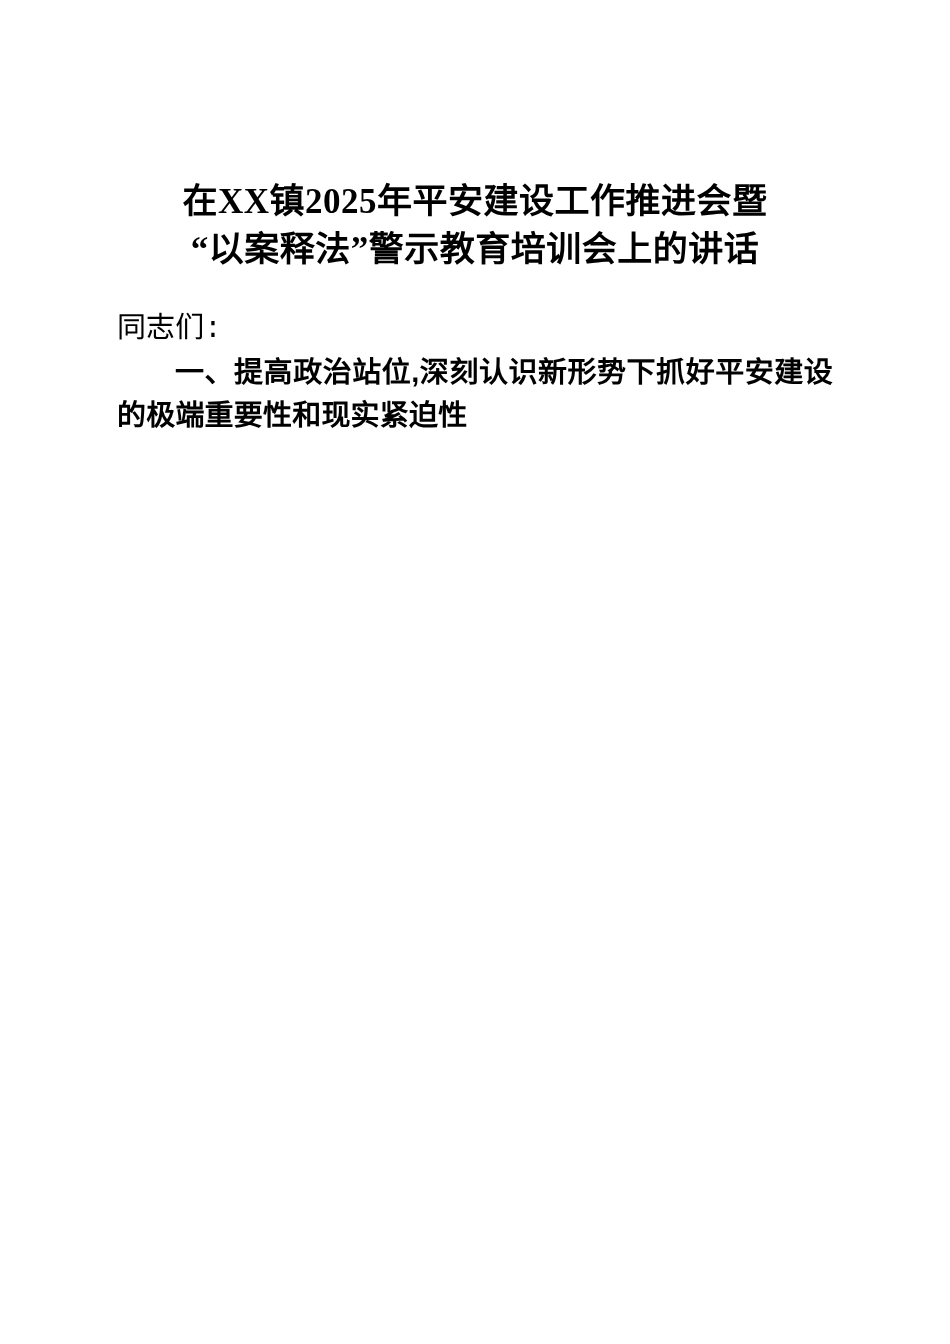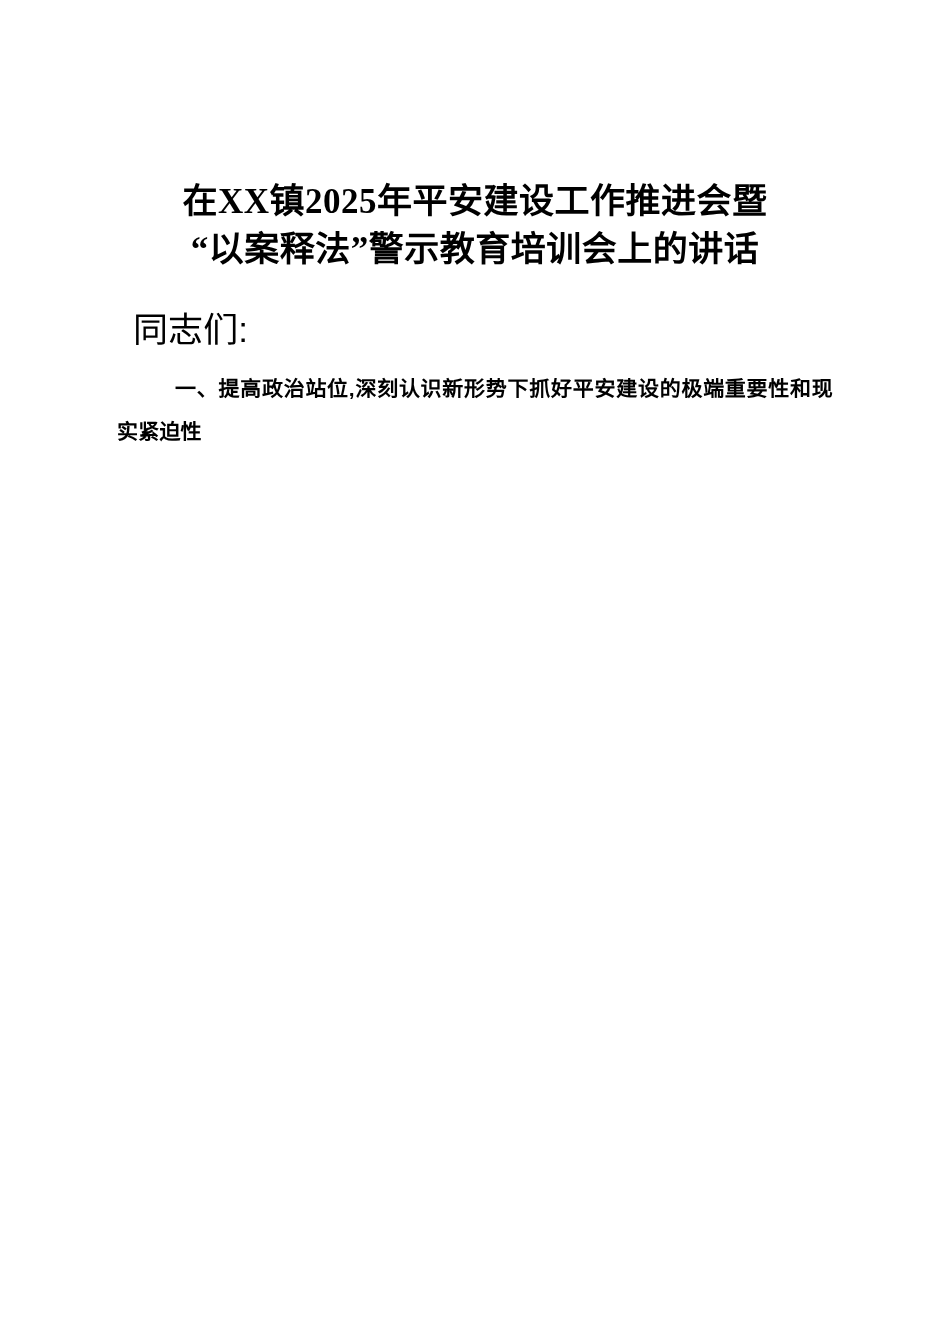--- a/index.html
+++ b/index.html
@@ -40,44 +40,44 @@
     font-size: 35px;
     line-height: 48px;
     text-align: center;
     letter-spacing: 0.5px;
     margin: 0 0 34px 0;
     white-space: pre-line;
   }
 
   
   .para {
-    font-family: Liberation Sans, sans-serif;
-    font-size: 35px;
+    font-family: Liberation Mono, monospace;
+    font-size: 29px;
     line-height: 43px;
     text-align: justify;
     text-align-last: left;
     text-justify: inter-character;
-    margin: 16px;
+    margin: 0;
     letter-spacing: 0.1px;
     word-break: break-all;
   }
 
   .para.indent {
     text-indent: 58px;
   }
 
   .para.noindent {
     text-indent: 0;
   }
 
   
   .heading {
     font-family: "Liberation Sans", "DejaVu Sans", sans-serif;
     font-weight: bold;
-    font-size: 21px;
+    font-size: 29px;
     line-height: 43px;
     text-align: justify;
     text-align-last: left;
     text-justify: inter-character;
     text-indent: 58px;
     margin: 0;
     letter-spacing: 0.2px;
     word-break: break-all;
   }
 </style>

